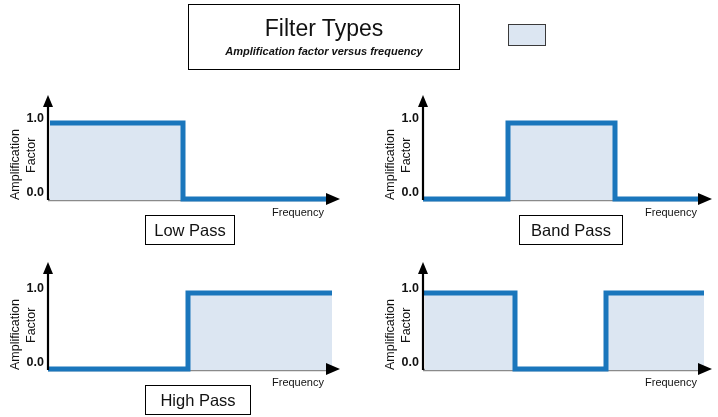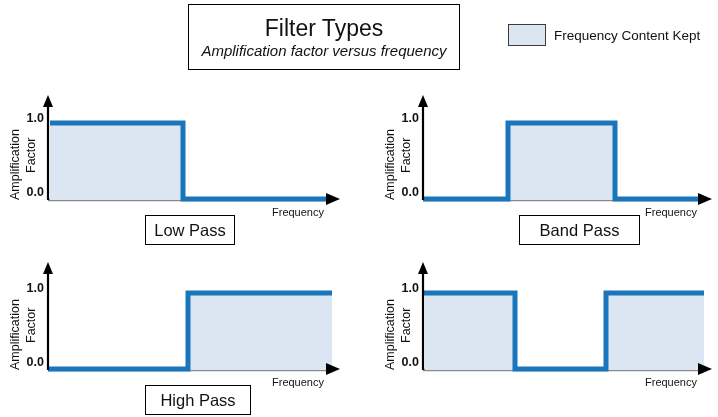--- a/index.html
+++ b/index.html
@@ -32,24 +32,24 @@
     justify-content: center;
   }
   #title-main {
     font-size: 23px;
     line-height: 26px;
     font-weight: 400;
     letter-spacing: 0px;
     color: #111111;
   }
   #title-sub {
-    font-size: 15px;
+    font-size: 11px;
     line-height: 18px;
     font-style: italic;
-    font-weight: 400;
+    font-weight: 700;
     color: #111111;
     margin-top: 1px;
   }
 
   
   #legend {
     position: absolute;
     left: 508px;
     top: 24px;
     display: flex;
@@ -134,21 +134,20 @@
 </head>
 <body>
 
 <div id="title-box">
   <div id="title-main">Filter Types</div>
   <div id="title-sub">Amplification factor versus frequency</div>
 </div>
 
 <div id="legend">
   <div id="legend-swatch"></div>
-  <div id="legend-label">Frequency Content Kept</div>
 </div>
 
 <div class="panel" id="panel-low-pass">
   <svg class="plot-svg" viewBox="0 0 359 170">
 
     <line x1="48" y1="115" x2="330" y2="115" stroke="#8a8a8a" stroke-width="2.5"></line>
 
     <polygon points="50,38 185,38 185,115 50,115" fill="#dce6f2"></polygon>
 
     <polyline points="50,38 183,38 183,114 332,114" fill="none" stroke="#1a76bc" stroke-width="5" stroke-linejoin="miter"></polyline>
@@ -173,21 +172,21 @@
     <polyline points="64,114 149,114 149,38 256,38 256,114 345,114" fill="none" stroke="#1a76bc" stroke-width="5" stroke-linejoin="miter"></polyline>
     <line x1="64" y1="115" x2="64" y2="18" stroke="#000000" stroke-width="2.2"></line>
     <polygon points="64,10 59,22 69,22" fill="#000000"></polygon>
     <polygon points="353,114 339,108 339,120" fill="#000000"></polygon>
   </svg>
   <div class="tick-label tick-top" style="left:30px;">1.0</div>
   <div class="tick-label tick-bot" style="left:30px;">0.0</div>
   <div class="axis-y-label" style="left:24px; top:115px;">Amplification</div>
   <div class="axis-y-label" style="left:40px; top:88px;">Factor</div>
   <div class="axis-x-label" style="left:286px; top:121px;">Frequency</div>
-  <div class="caption-box" style="left:160px; top:130px; width:121px;">Band Pass</div>
+  <div class="caption-box" style="left:160px; top:130px; width:104px;">Band Pass</div>
 </div>
 
 <div class="panel" id="panel-high-pass">
   <svg class="plot-svg" viewBox="0 0 359 170">
     <line x1="48" y1="120" x2="330" y2="120" stroke="#8a8a8a" stroke-width="2.5"></line>
     <polygon points="190,43 332,43 332,120 190,120" fill="#dce6f2"></polygon>
     <polyline points="48,119 188,119 188,43 332,43" fill="none" stroke="#1a76bc" stroke-width="5" stroke-linejoin="miter"></polyline>
     <line x1="48" y1="120" x2="48" y2="20" stroke="#000000" stroke-width="2.2"></line>
     <polygon points="48,12 43,24 53,24" fill="#000000"></polygon>
     <polygon points="340,119 326,113 326,125" fill="#000000"></polygon>

